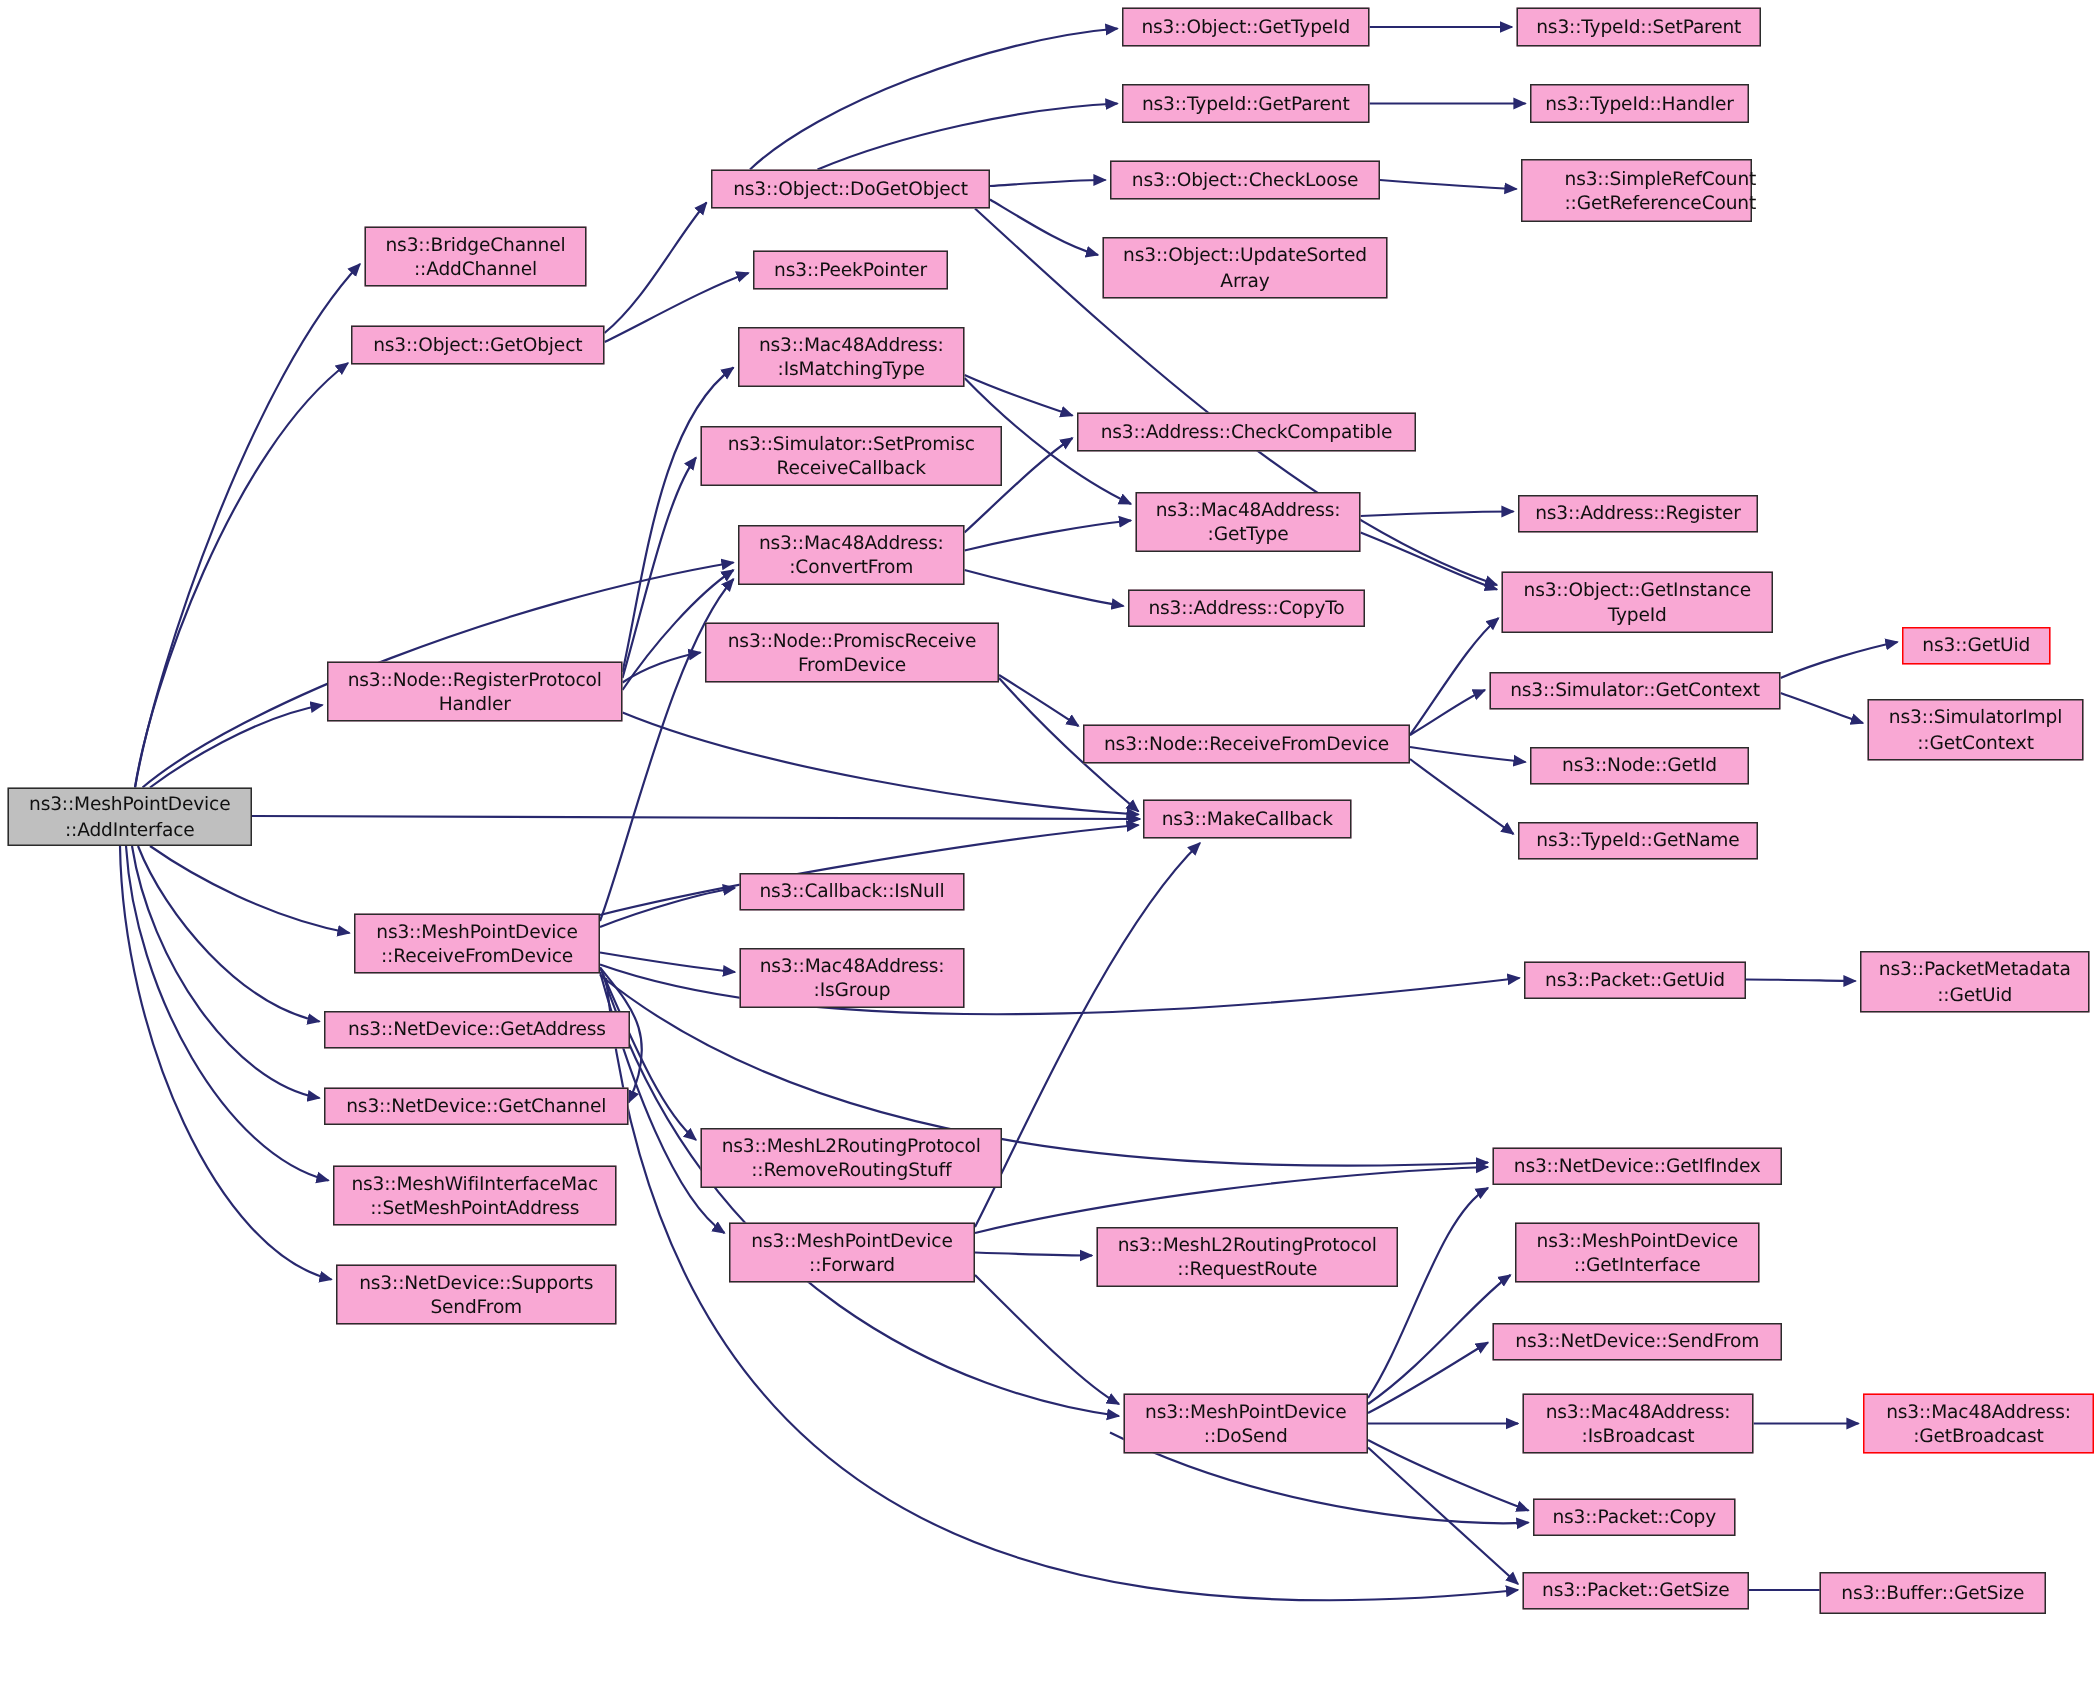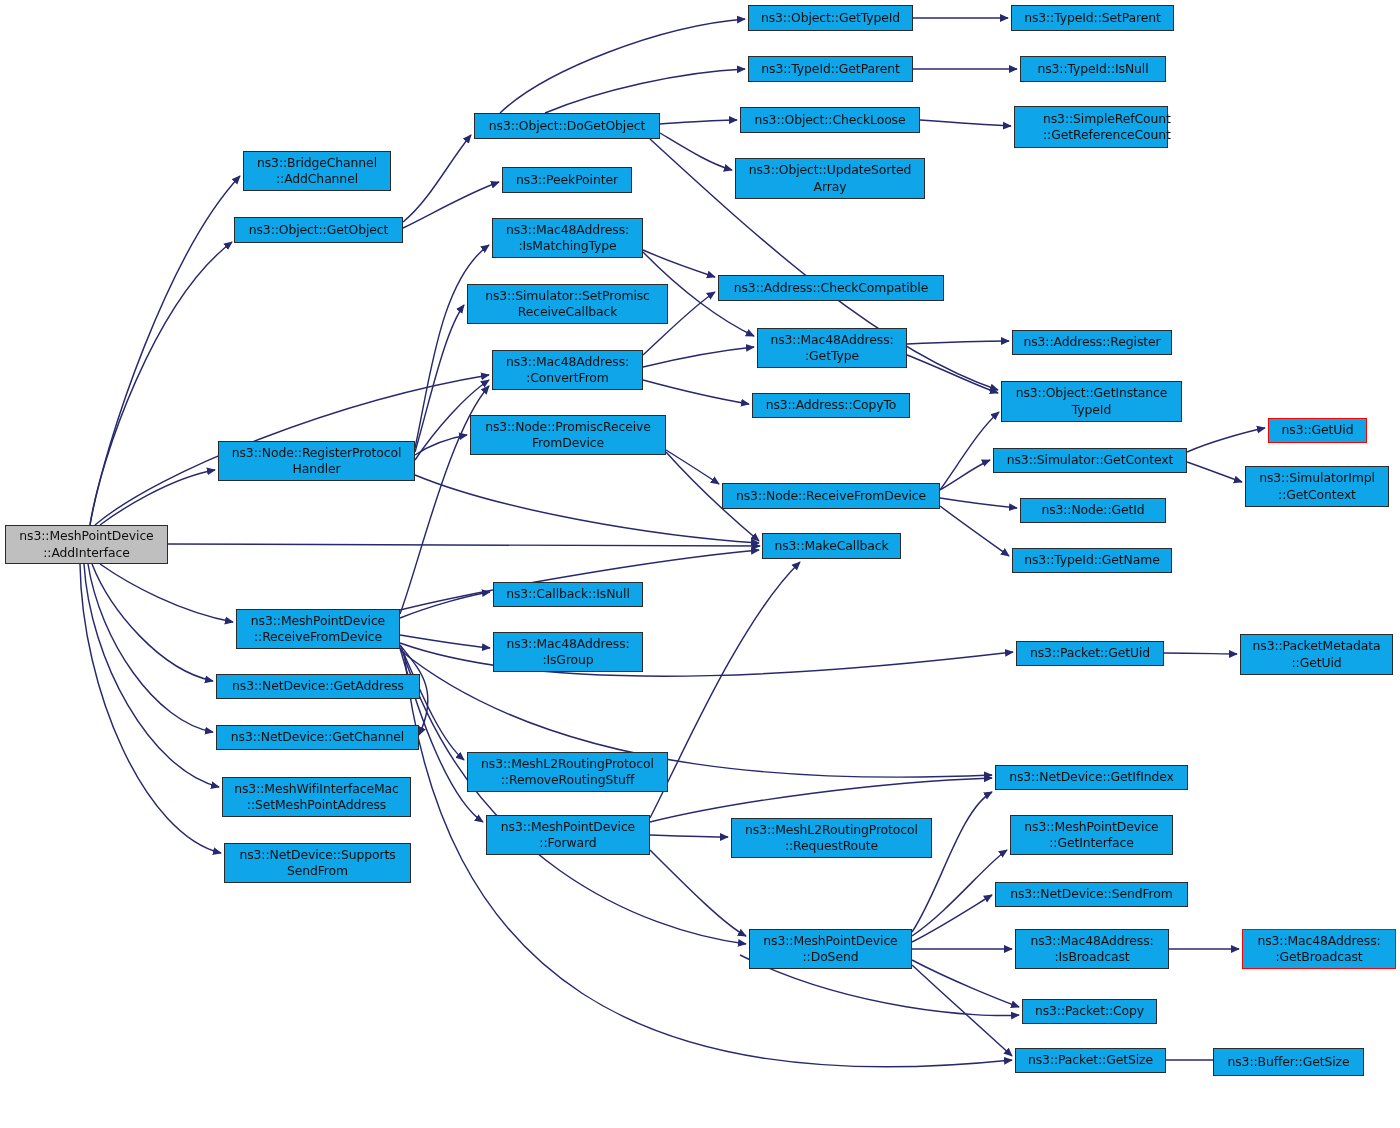--- a/index.html
+++ b/index.html
@@ -1,20 +1,20 @@
 <!DOCTYPE html>
 <html><head>
 <meta charset="utf-8">
 <style>
   html,body{margin:0;padding:0;background:#ffffff;}
   #canvas{position:relative;width:1400px;height:1128px;background:#fff;
           font-family:"DejaVu Sans","Liberation Sans",sans-serif;}
   svg#edges{position:absolute;left:0;top:0;width:1400px;height:1128px;}
   .node{position:absolute;box-sizing:border-box;border:1px solid #2b2b2b;
-        background:#0ea5e9;display:flex;align-items:center;justify-content:center;
+        background:#f9a8d4;display:flex;align-items:center;justify-content:center;
         text-align:center;font-size:12.4px;line-height:1.32;color:#101010;
         letter-spacing:-0.1px;white-space:pre-line;padding:0 3px;}
   .node.root{background:#bfbfbf;border-color:#2b2b2b;}
   .node.warn{border-color:#ff0000;border-width:1px;}
   .node .lbl{display:block;width:100%;}
 </style>
 </head>
 <body>
 
 <div id="canvas">
@@ -89,21 +89,21 @@
         <path d="M 1169,949 L 1239,949" marker-end="url(#arrow)"></path>
         <path d="M 1164,653 C 1195,653 1222,654 1237,654" marker-end="url(#arrow)"></path>
         <path d="M 1166,1060 L 1240,1060" marker-end="url(#arrow)"></path>
         <path d="M 740,955 C 850,1010 980,1018 1019,1015" marker-end="url(#arrow)"></path>
       </g>
   </svg>
   <div id="node-layer">
       <div class="node" style="left: 748px; top: 5px; width: 165px; height: 26px;"><span class="lbl">ns3::Object::GetTypeId</span></div>
       <div class="node" style="left: 1011px; top: 5px; width: 163px; height: 26px;"><span class="lbl">ns3::TypeId::SetParent</span></div>
       <div class="node" style="left: 748px; top: 56px; width: 165px; height: 26px;"><span class="lbl">ns3::TypeId::GetParent</span></div>
-      <div class="node" style="left: 1020px; top: 56px; width: 146px; height: 26px;"><span class="lbl">ns3::TypeId::IsNull</span></div>
+      <div class="node" style="left: 1020px; top: 56px; width: 146px; height: 26px;"><span class="lbl">ns3::TypeId::Handler</span></div>
       <div class="node" style="left: 474px; top: 113px; width: 186px; height: 26px;"><span class="lbl">ns3::Object::DoGetObject</span></div>
       <div class="node" style="left: 740px; top: 107px; width: 180px; height: 26px;"><span class="lbl">ns3::Object::CheckLoose</span></div>
       <div class="node" style="left: 1014px; top: 106px; width: 154px; height: 42px; padding-left: 28px;"><span class="lbl">ns3::SimpleRefCount
 ::GetReferenceCount</span></div>
       <div class="node" style="left: 243px; top: 151px; width: 148px; height: 40px;"><span class="lbl">ns3::BridgeChannel
 ::AddChannel</span></div>
       <div class="node" style="left: 735px; top: 158px; width: 190px; height: 41px;"><span class="lbl">ns3::Object::UpdateSorted
 Array</span></div>
       <div class="node" style="left: 502px; top: 167px; width: 130px; height: 26px;"><span class="lbl">ns3::PeekPointer</span></div>
       <div class="node" style="left: 234px; top: 217px; width: 169px; height: 26px;"><span class="lbl">ns3::Object::GetObject</span></div>

